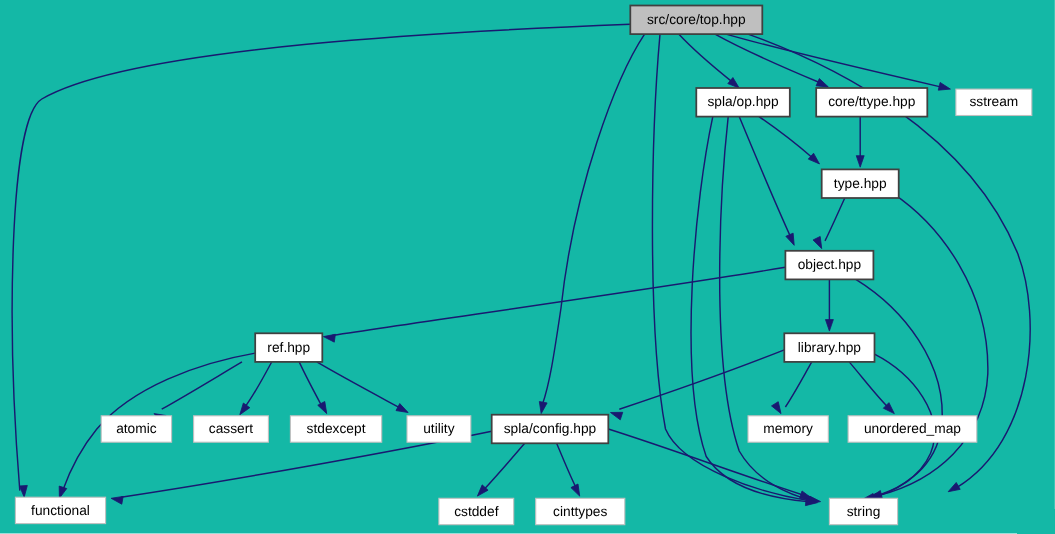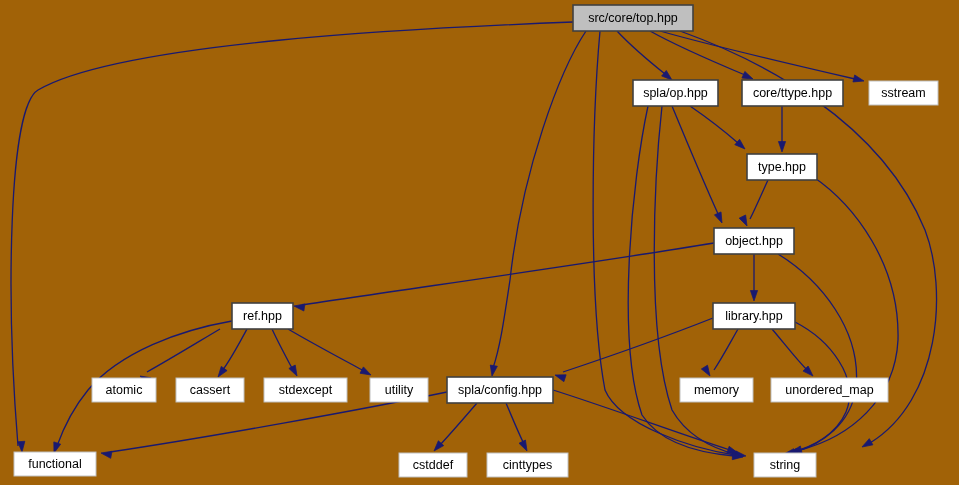--- a/index.html
+++ b/index.html
@@ -4,21 +4,21 @@
 <style>
   html, body {
     margin: 0;
     padding: 0;
     background: #ffffff;
   }
   #graph-root {
     position: relative;
     width: 959px;
     height: 485px;
-    background: #a16207;
+    background: #14b8a6;
     font-family: "Liberation Sans", sans-serif;
     overflow: hidden;
   }
   svg#graph-svg {
     position: absolute;
     left: 0;
     top: 0;
     width: 959px;
     height: 485px;
     display: block;

